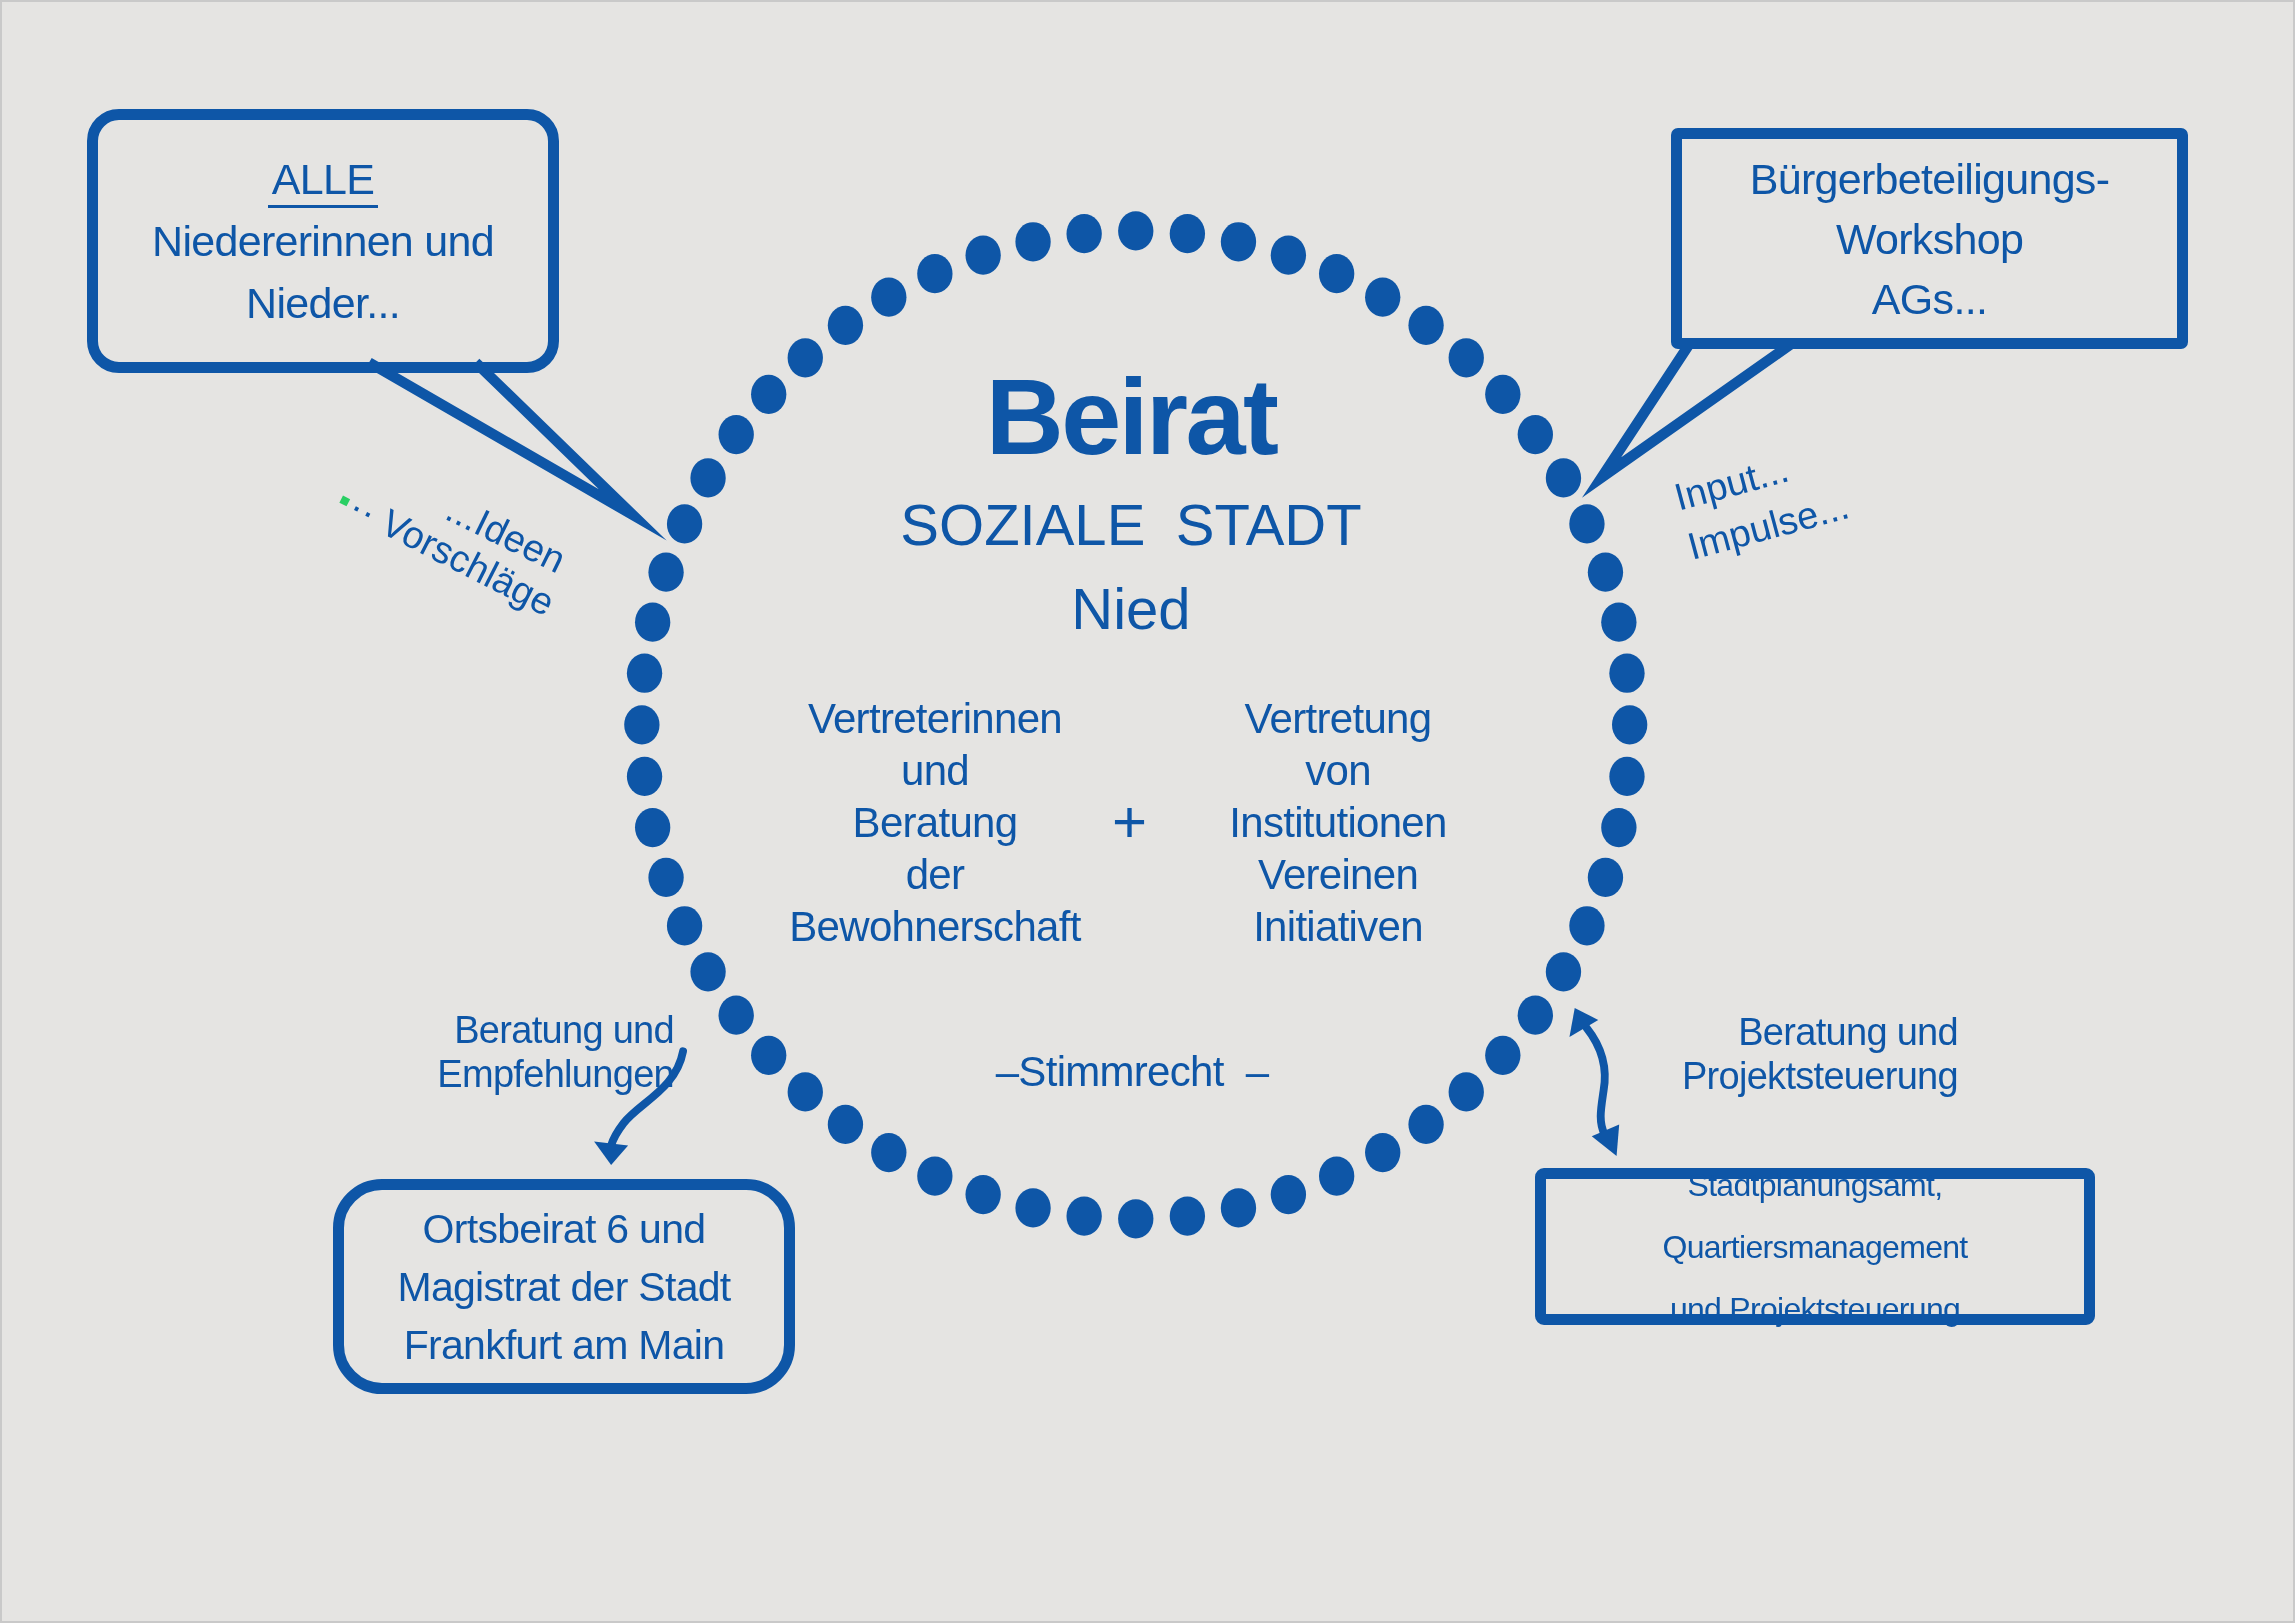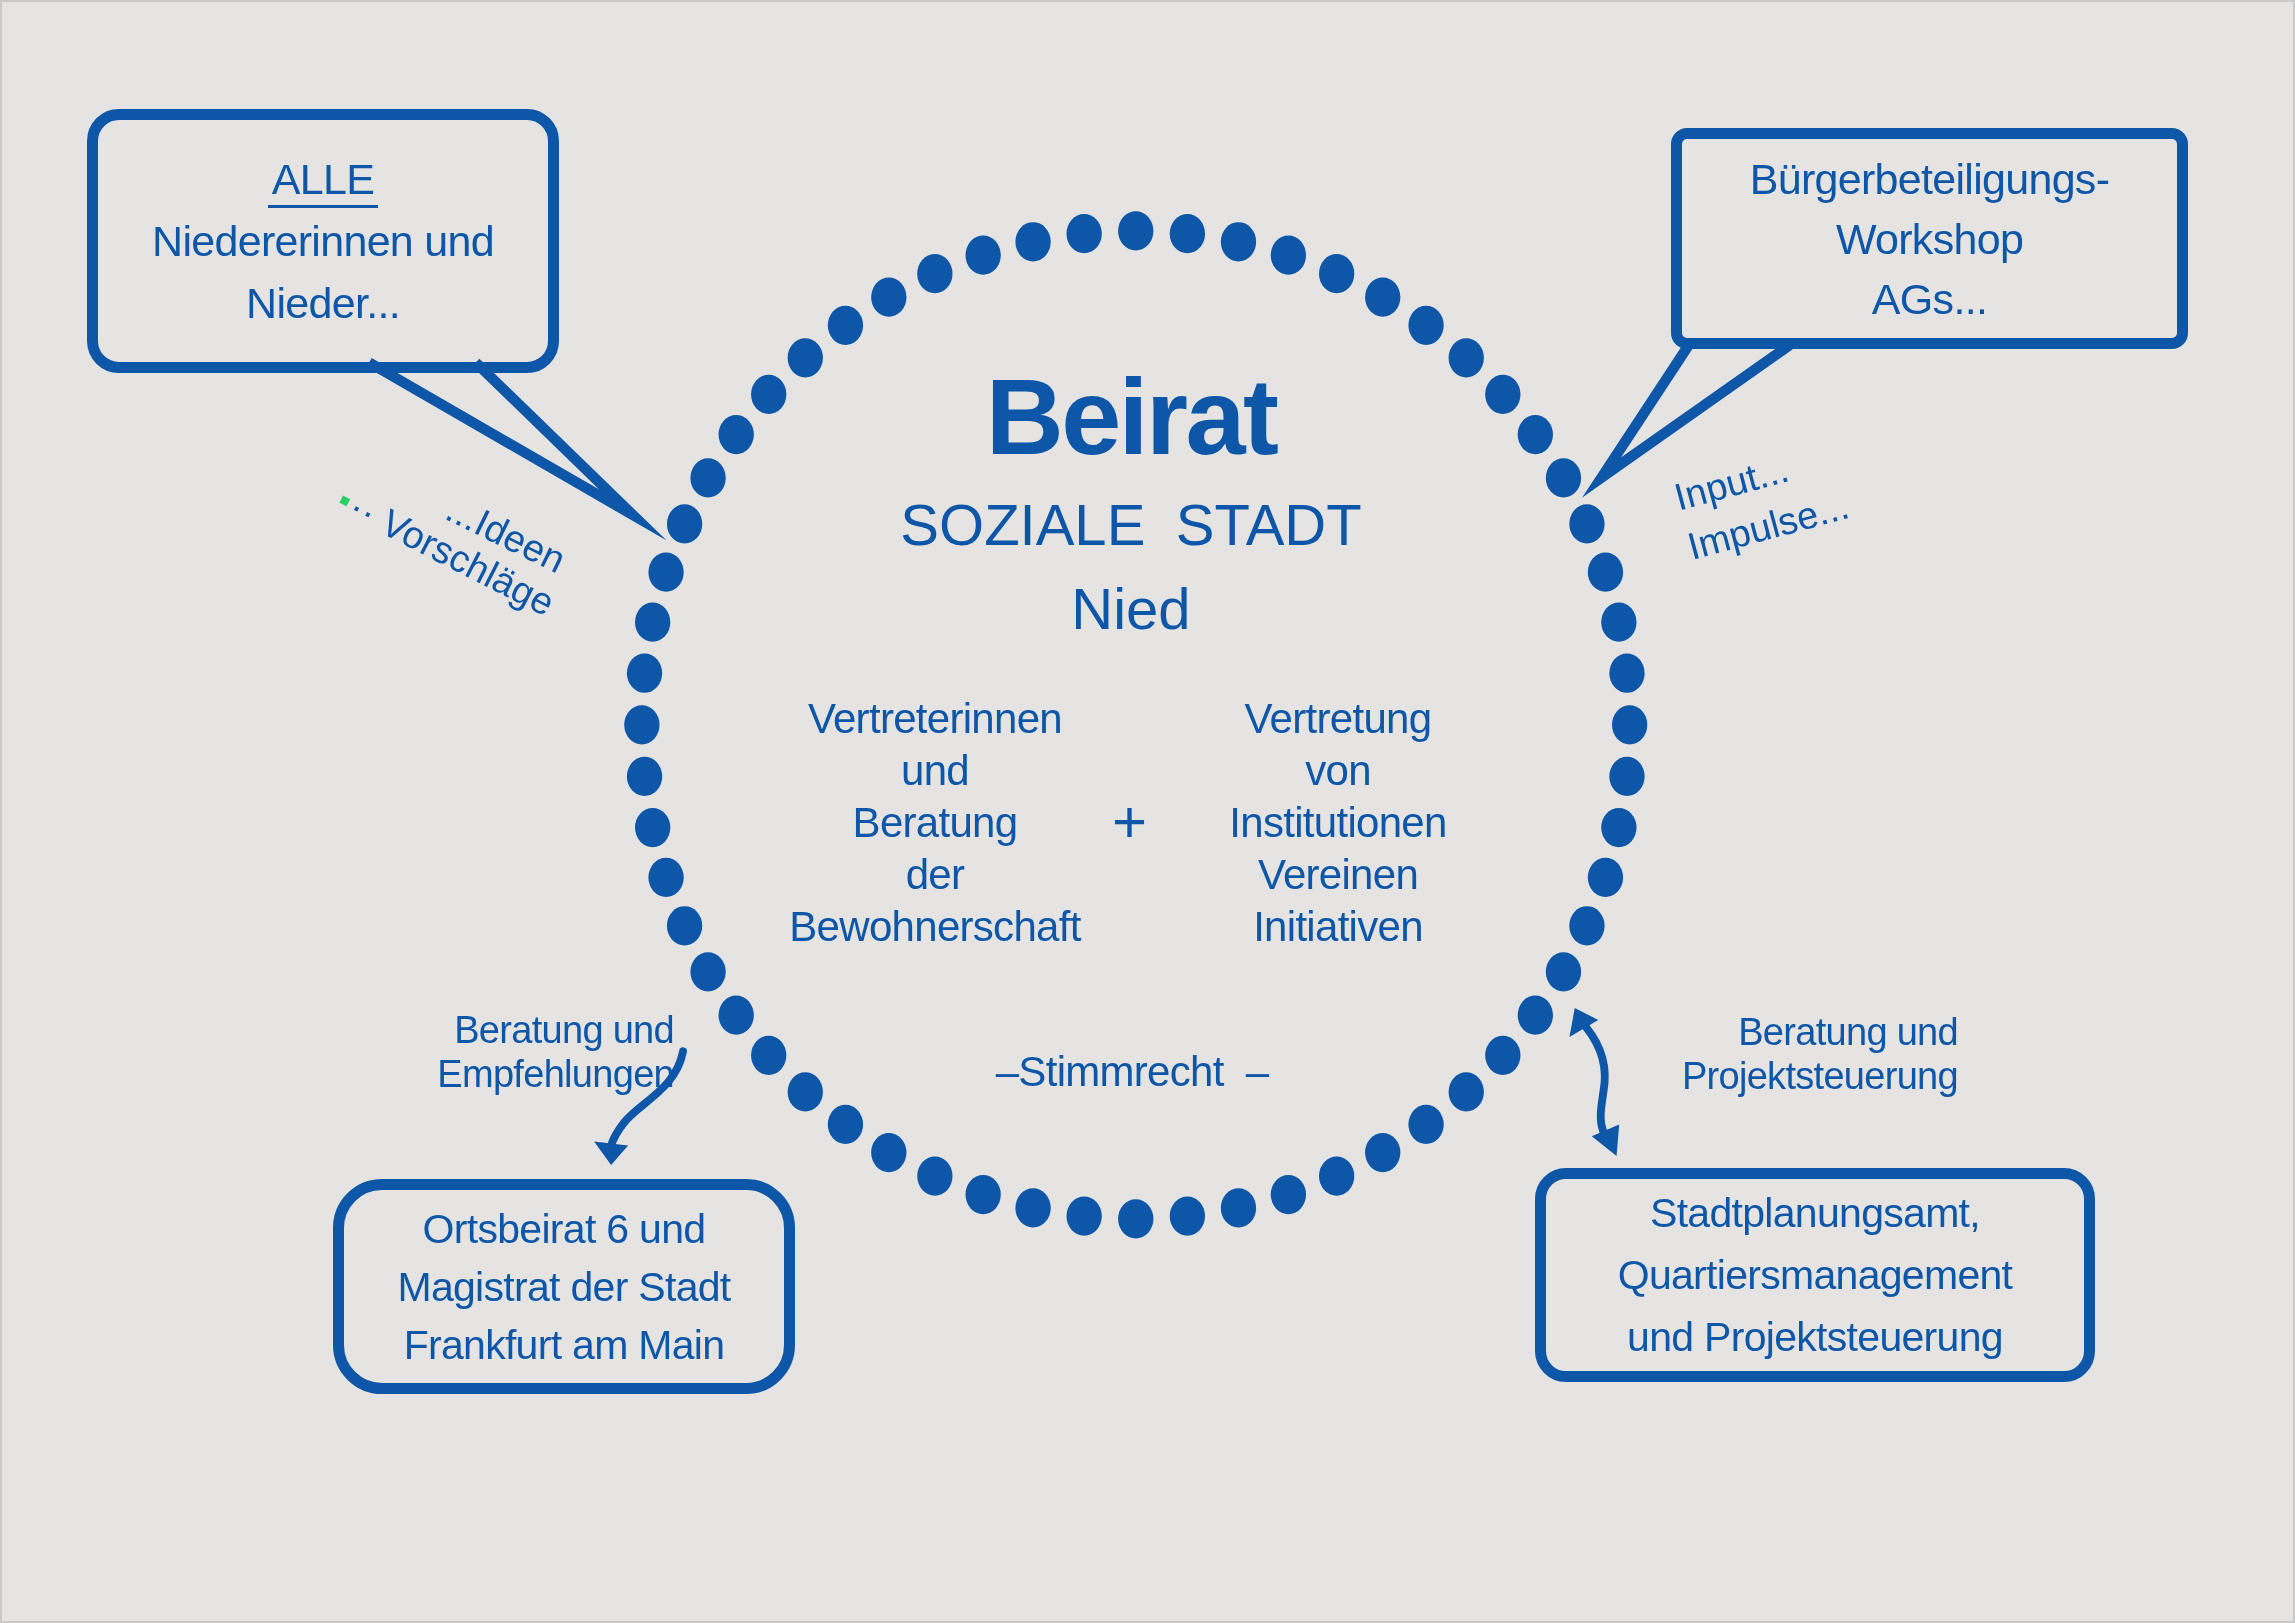--- a/index.html
+++ b/index.html
@@ -24,23 +24,23 @@
   .bubble{
     position:absolute;
     border:11px solid var(--blue);
     box-sizing:border-box;
     display:flex;flex-direction:column;justify-content:center;
     text-align:center;
   }
   .bubble .line{letter-spacing:-0.7px;}
 
   #bubble-top-left{left:85px;top:107px;width:472px;height:264px;border-radius:32px;font-size:43px;line-height:62px;}
-  #bubble-top-right{left:1669px;top:126px;width:517px;height:221px;border-radius:16px;font-size:43px;line-height:60px;}
+  #bubble-top-right{left:1669px;top:126px;width:517px;height:221px;border-radius:7px;font-size:43px;line-height:60px;}
   #box-bottom-left{left:331px;top:1177px;width:462px;height:215px;border-radius:49px;font-size:41px;line-height:58px;}
-  #box-bottom-right{left:1533px;top:1166px;width:560px;height:214px;border-radius:31px;font-size:41px;line-height:62px;}
+  #box-bottom-right{left:1533px;top:1166px;width:560px;height:157px;border-radius:9px;font-size:32px;line-height:62px;}
 
   .underline{display:inline-block;border-bottom:3.9px solid var(--blue);padding:0 3.9px 0px 3.9px;line-height:52px;}
 
   
   #center-title{left:802px;top:357px;width:654px;}
   #center-title .t1{font-size:108px;font-weight:bold;letter-spacing:-2.6px;line-height:115px;}
   #center-title .t2{font-size:58px;line-height:65px;margin-top:18.3px;word-spacing:14.4px;letter-spacing:0px;}
   #center-title .t3{font-size:58px;line-height:63px;margin-top:20px;}
 
   .member-col{width:340px;font-size:42px;line-height:52px;text-align:center;letter-spacing:-0.7px;}

